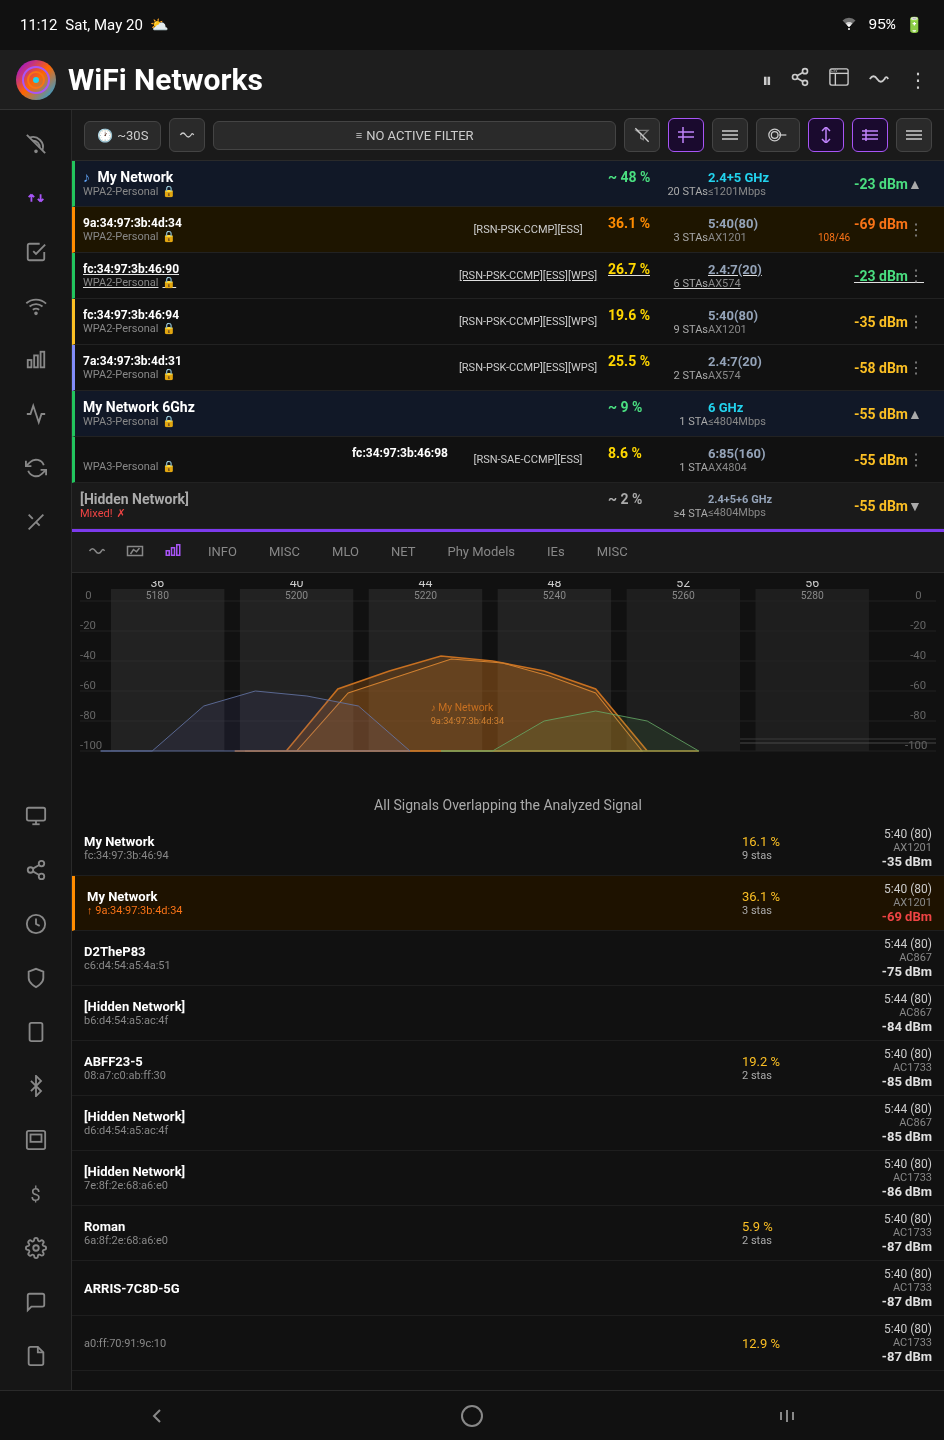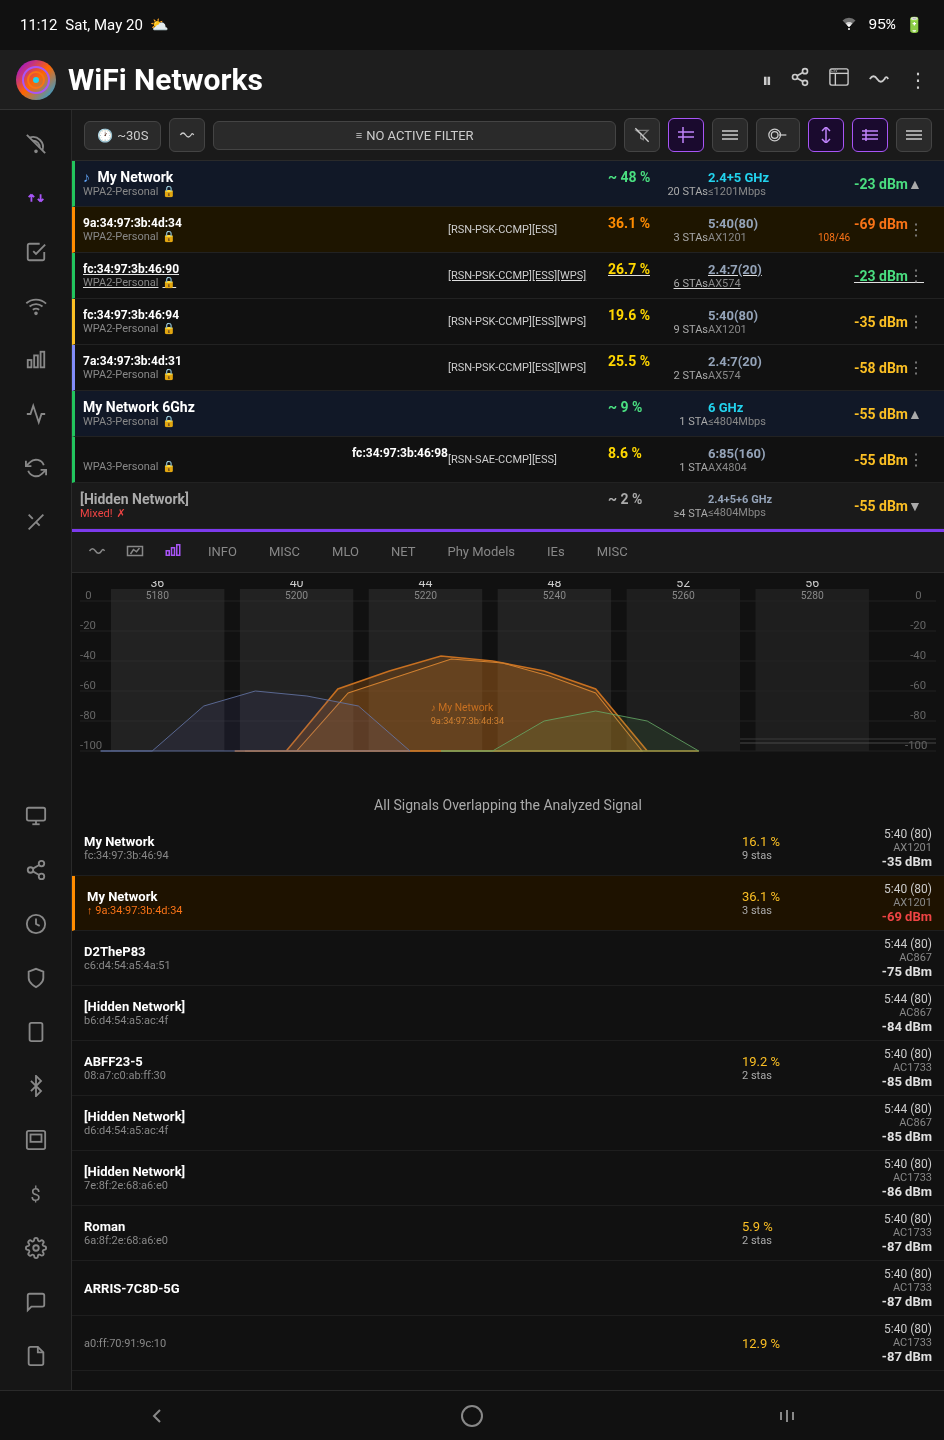--- a/index.html
+++ b/index.html
@@ -142,21 +142,21 @@
       padding: 4px 8px;
       border-bottom: 1px solid #222;
       min-height: 46px;
     }
     .network-row.my-network { background: #1a1a2e; }
     .network-row.highlighted { border-left: 3px solid #ff8c00; background: #1e1500; }
     .network-row.hidden-network { background: #1a1a1a; }
 
     .net-name { font-size: 14px; font-weight: bold; color: #fff; }
     .net-sub { font-size: 11px; color: #888; display: flex; align-items: center; gap: 4px; }
-    .net-ssid { font-size: 12px; color: #ccc; text-align: left; }
+    .net-ssid { font-size: 12px; color: #ccc; text-align: center; }
     .net-pct { font-size: 14px; font-weight: bold; }
     .net-pct.yellow { color: #ffd700; }
     .net-pct.orange { color: #ff8c00; }
     .net-pct.green { color: #4ade80; }
     .net-stas { font-size: 11px; color: #aaa; text-align: right; }
 
     .net-band { font-size: 13px; font-weight: bold; }
     .net-speed { font-size: 11px; color: #888; }
 
     .net-dbm { font-size: 14px; font-weight: bold; text-align: right; }

